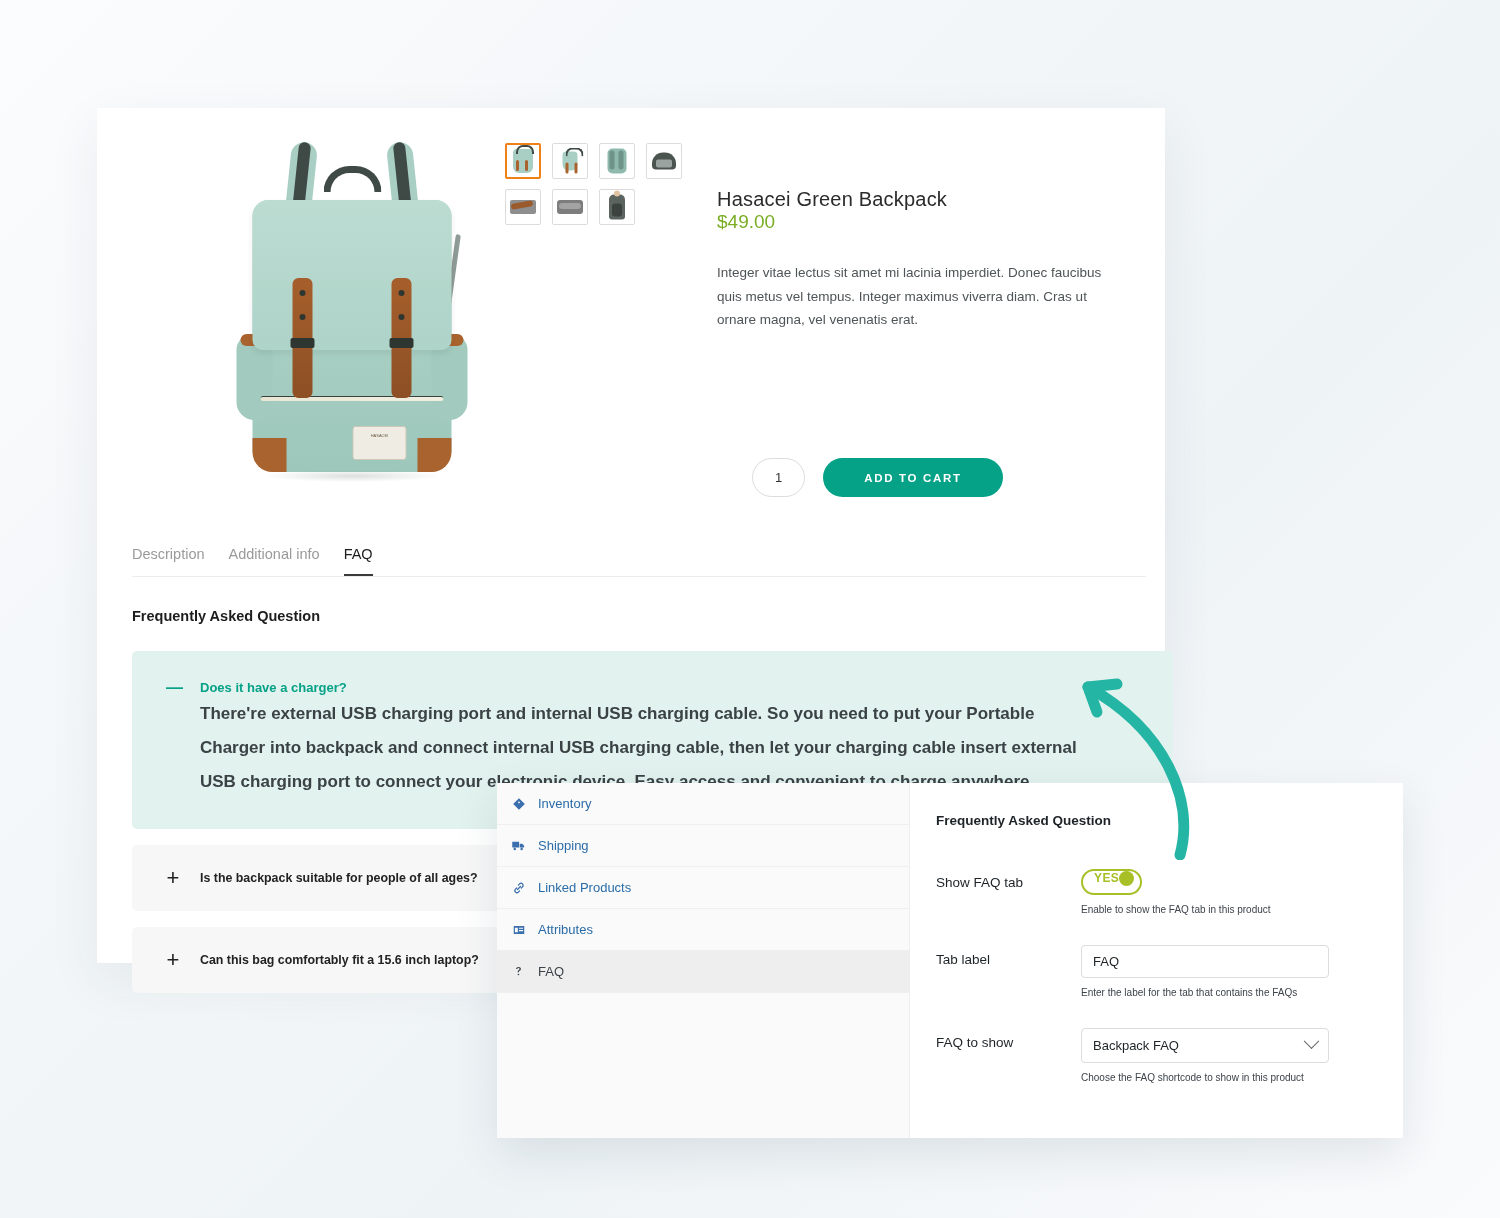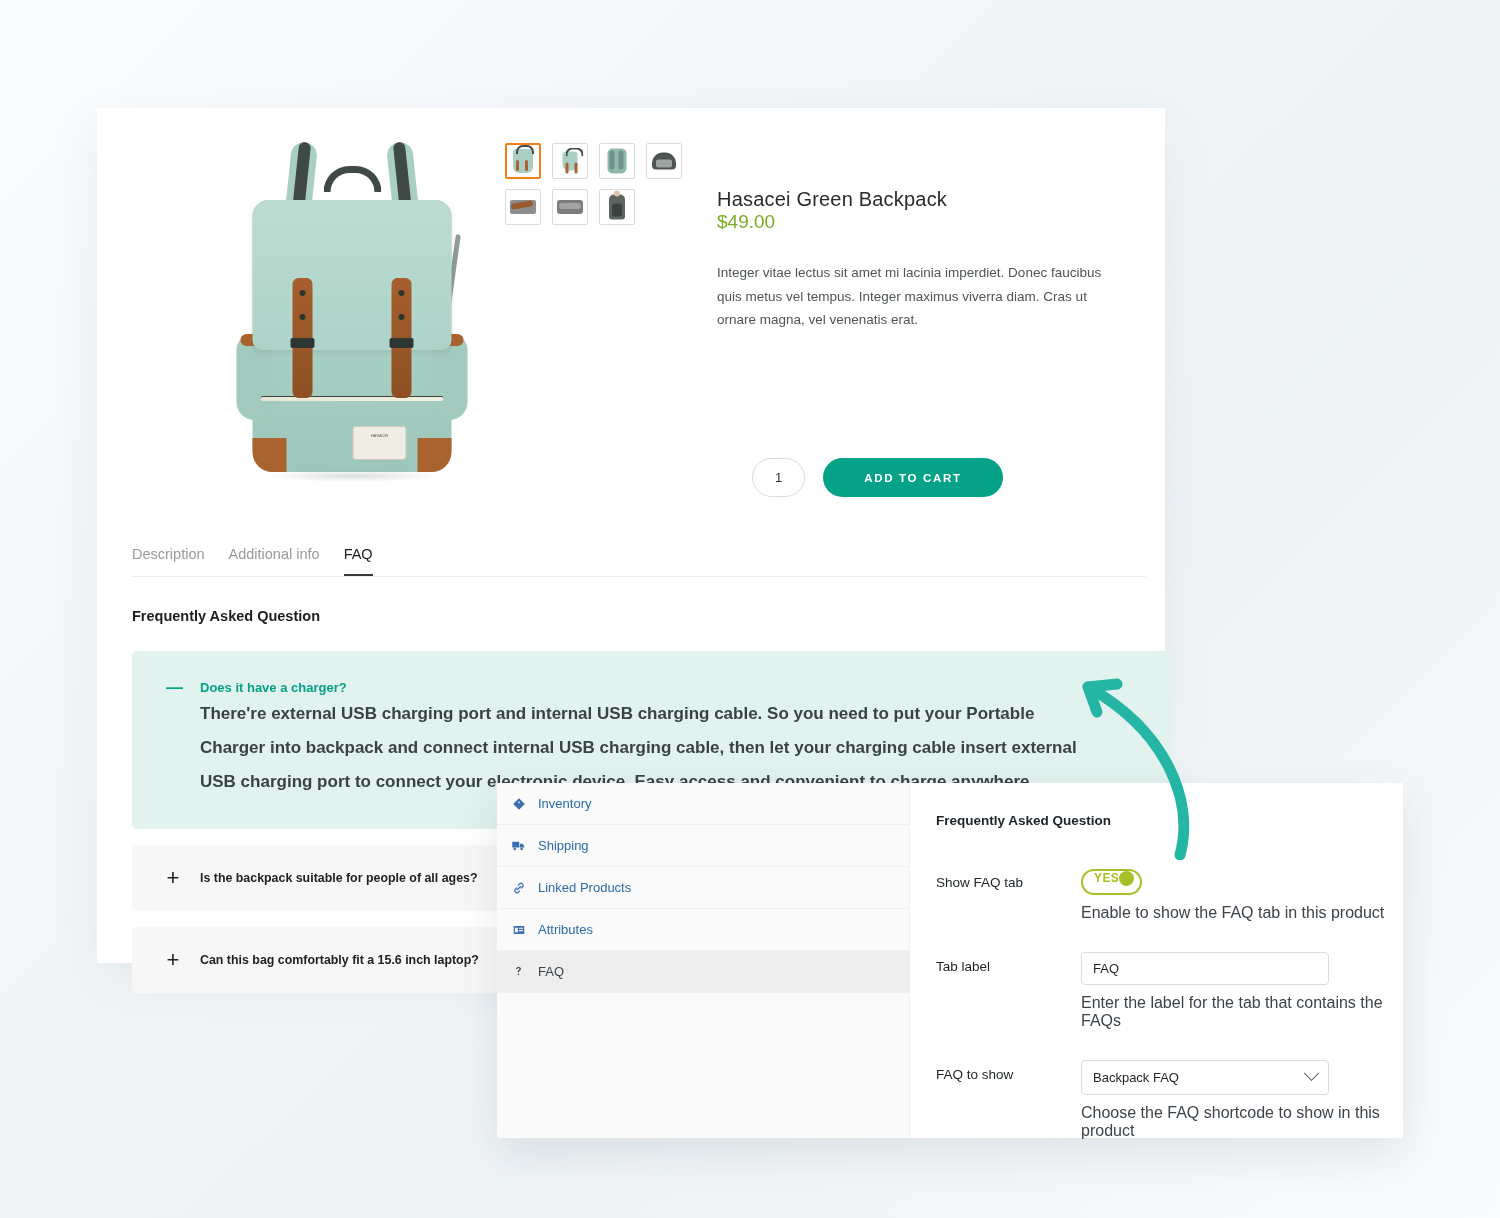--- a/index.html
+++ b/index.html
@@ -178,21 +178,21 @@
   }
   .admin-tab.active { background: #eeeeee; color: #3c434a; }
   .admin-tab .ic { width: 17px; display:flex; align-items:center; justify-content:center; color:#3c6fad; }
   .admin-tab.active .ic { color: #3c434a; }
 
   #admin-form { flex: 1; padding: 30px 0 0 26px; }
   #form-heading { font-size: 13.5px; font-weight: bold; color: #1d2327; margin-bottom: 40px; }
   .field-row { display: flex; align-items: flex-start; margin-bottom: 8px; }
   .field-label { width: 145px; font-size: 13.5px; color: #1d2327; padding-top: 7px; }
   .field-control { flex: 1; }
-  .field-help { font-size: 16px; color: #3c434a; margin-top: 9px; margin-bottom: 22px; }
+  .field-help { font-size: 10px; color: #3c434a; margin-top: 9px; margin-bottom: 22px; }
 
   .toggle {
     display: inline-flex; gap: 0;
     border: 2px solid #a8bf26; border-radius: 14px; height: 26px;
     padding: 0 6px 0 11px; background: #fff; cursor: pointer;
   }
   .toggle-text { font-size: 12px; font-weight: bold; color: #a8bf26; letter-spacing: .4px; }
   .toggle-knob { width: 15px; height: 15px; border-radius: 50%; background: #a8bf26; }
 
   #tab-label-input {

